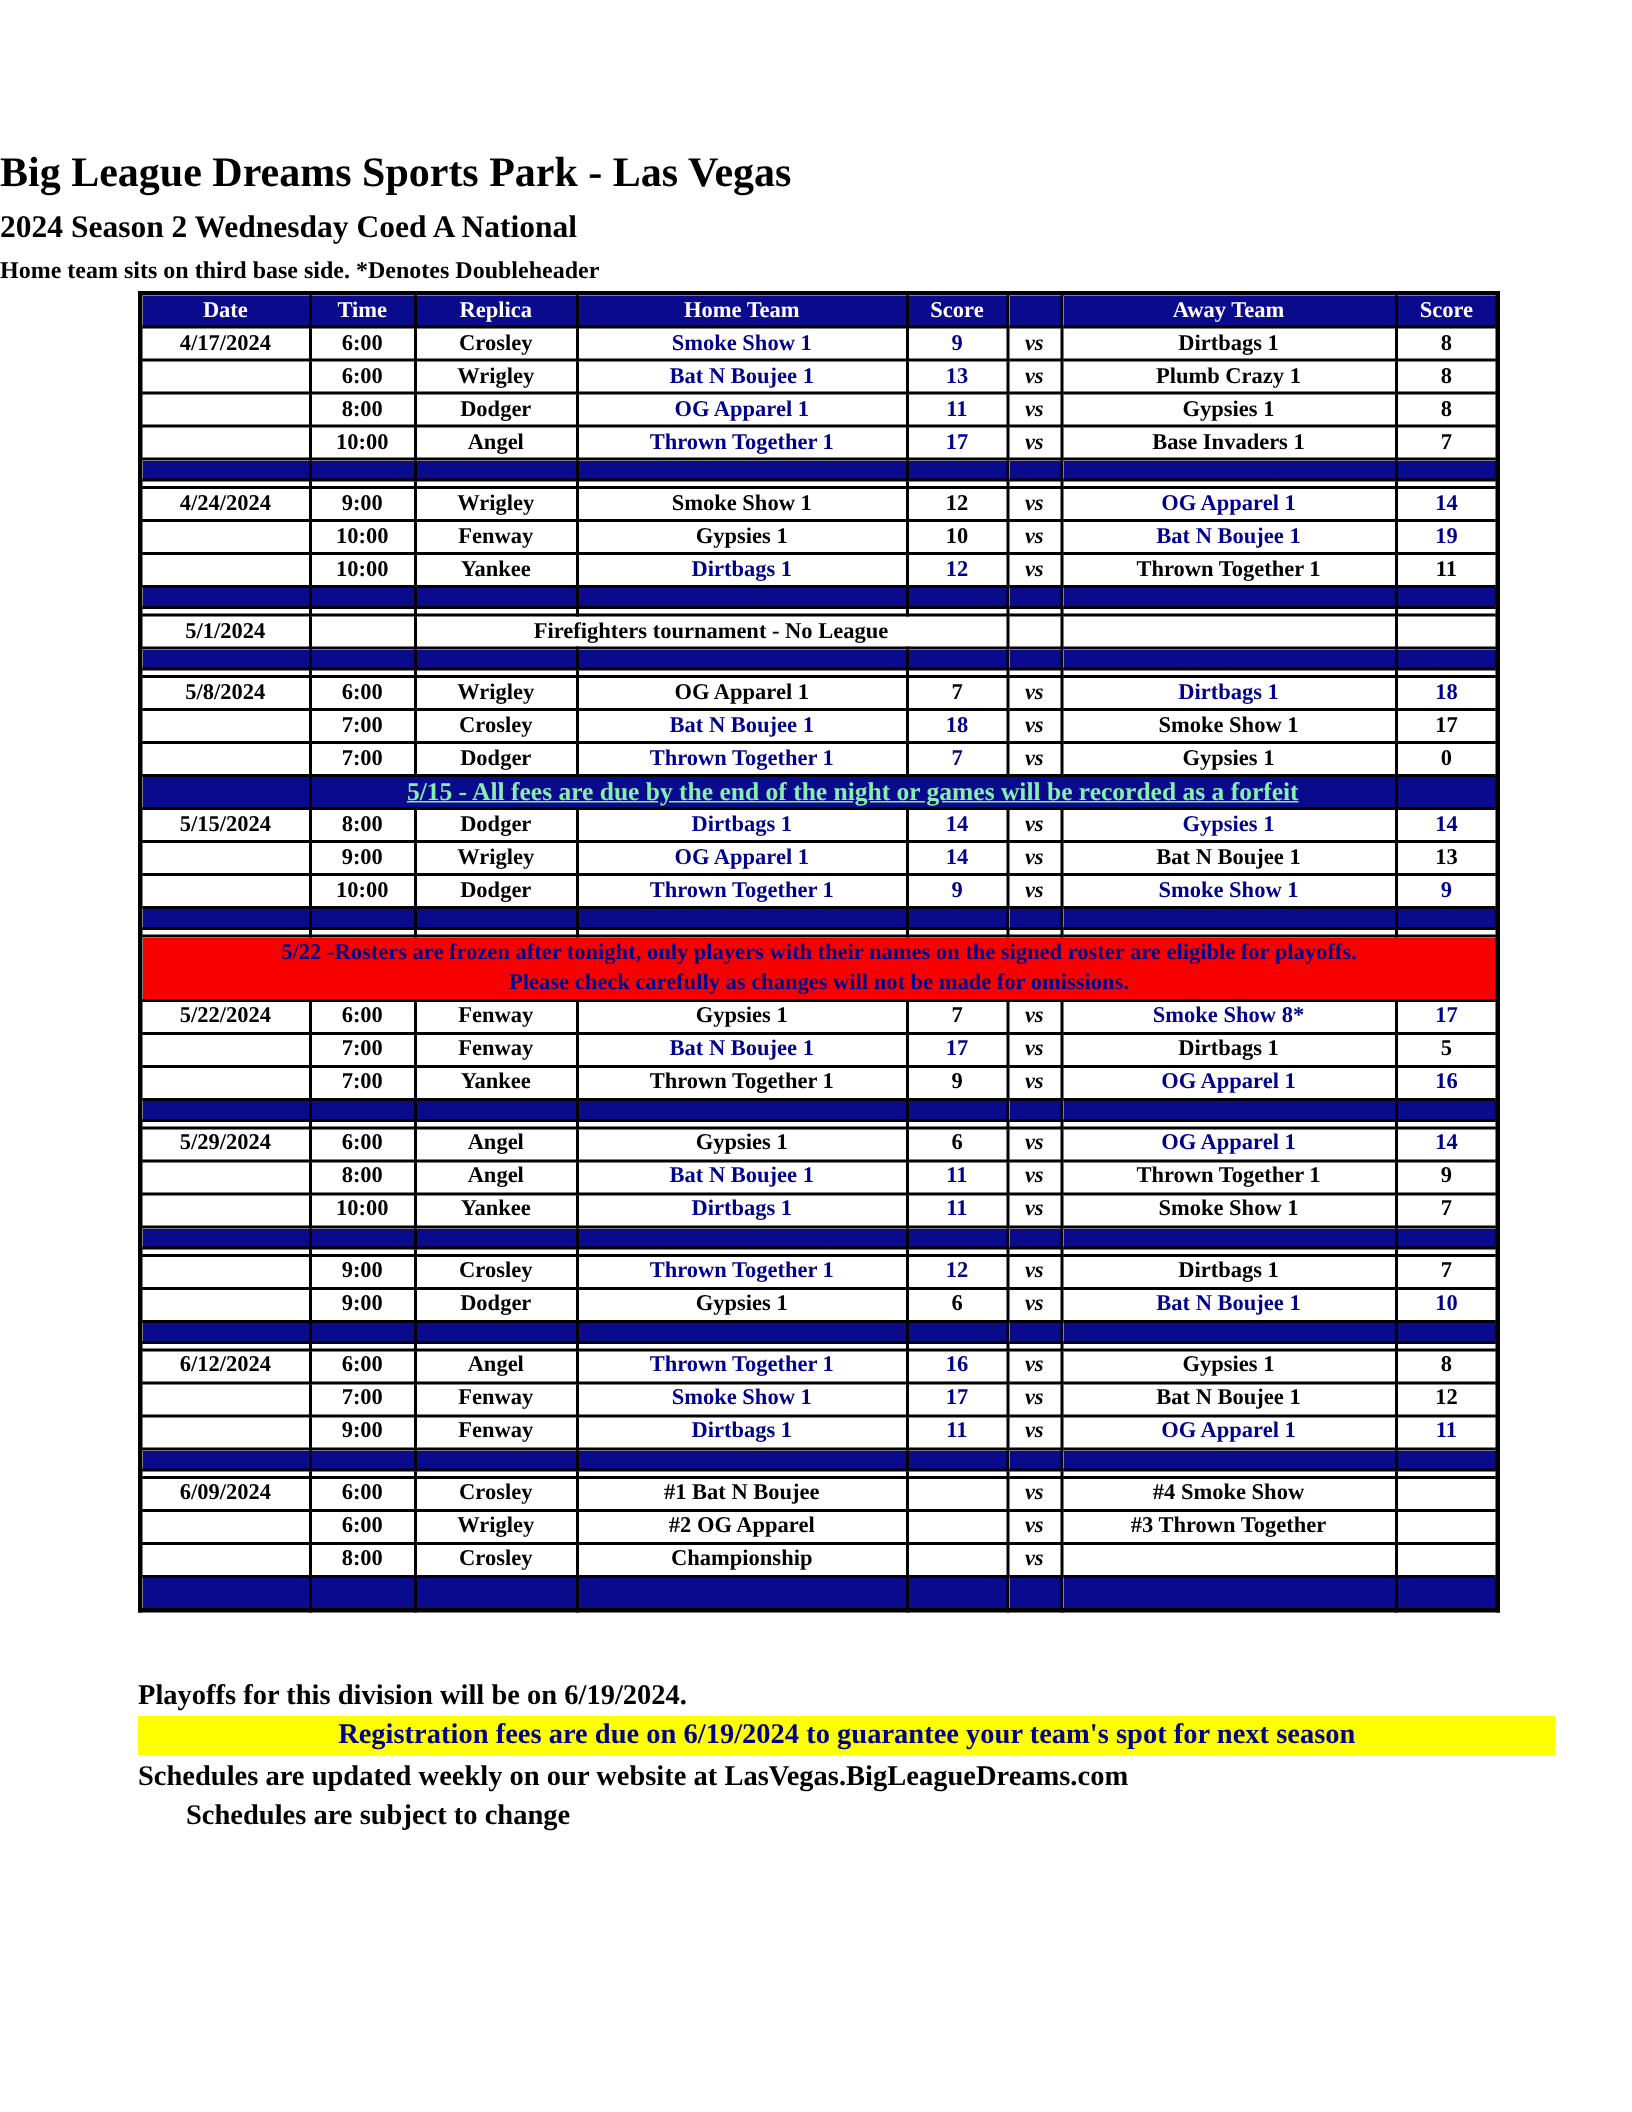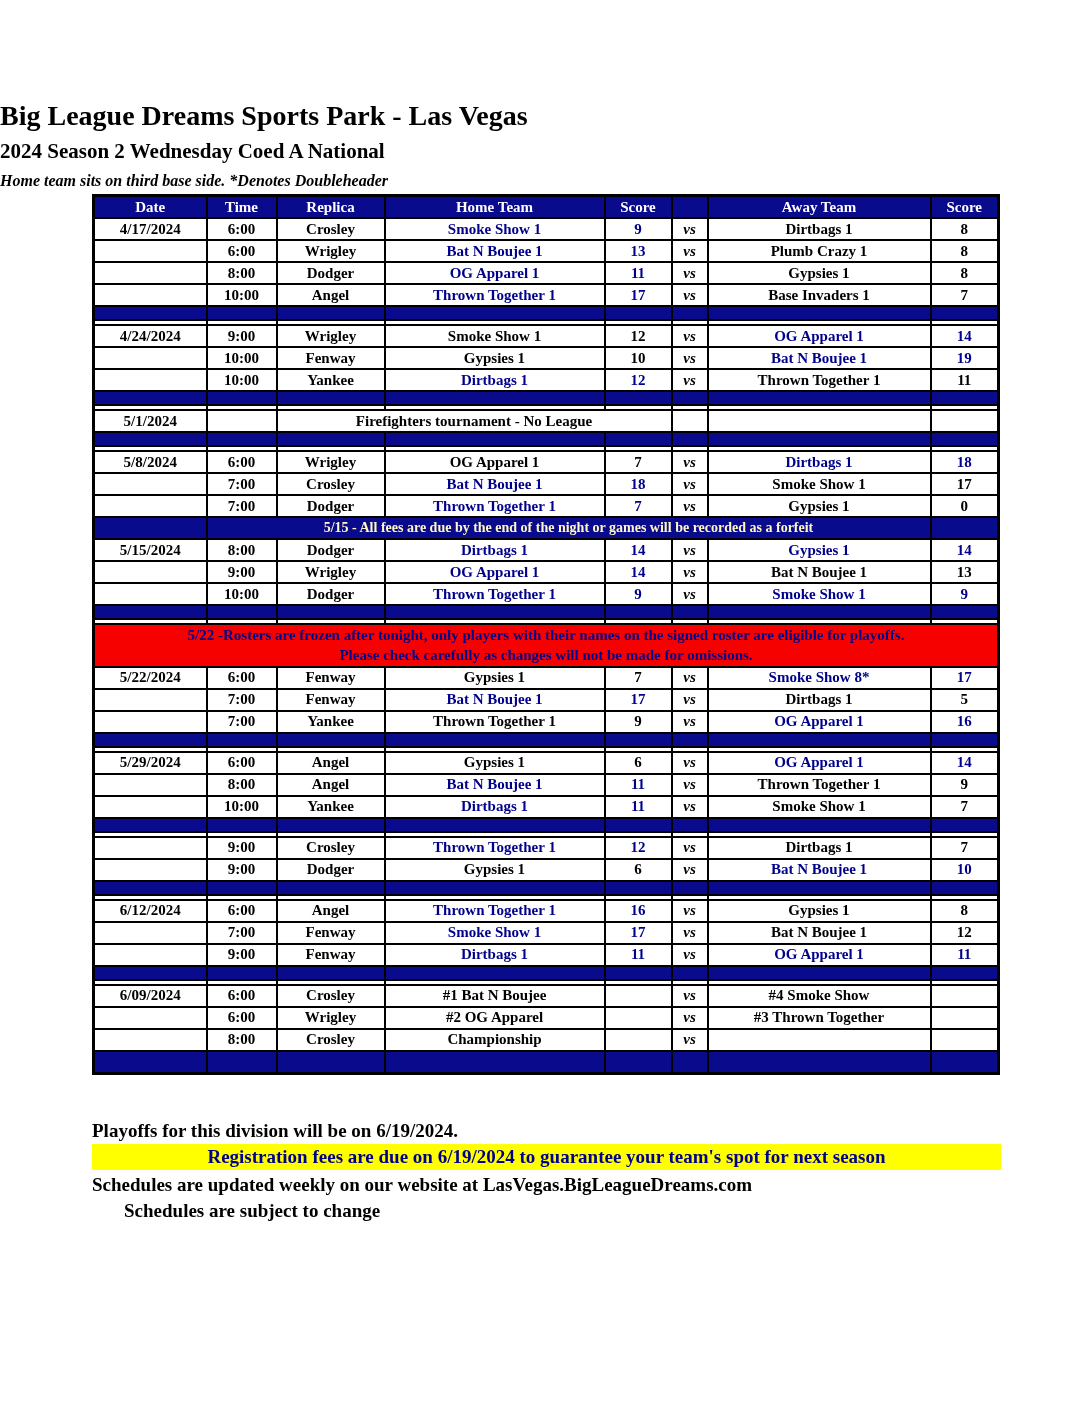--- a/index.html
+++ b/index.html
@@ -6,46 +6,46 @@
     --navy:#0a0a8c; --yellow:#ffff00; --red:#f70000; --hl-text:#00008b;
   }
   html,body{margin:0;padding:0;}
   body{
     width:1088px;height:1408px;background:#ffffff;position:relative;
     font-family:"Liberation Serif","DejaVu Serif",serif;font-weight:bold;color:#000;
   }
   .center-text{position:absolute;left:0;width:100%;text-align:left;}
   .page-title{top:100px;font-size:28px;letter-spacing:0px;}
   .page-subtitle{top:139px;font-size:21px;}
-  .page-note{top:172px;font-size:16px;font-style:italic;}
+  .page-note{top:172px;font-size:16px;}
 
   table.schedule{
     position:absolute;left:92px;top:194px;width:905px;
     border-collapse:collapse;table-layout:fixed;
     border:3px solid #000;
     padding-left:24px;
   }
   table.schedule td{
     border:2px solid #000;padding:0;text-align:center;vertical-align:middle;
     font-size:15px;line-height:1.1;overflow:hidden;white-space:nowrap;
   }
   tr.hdr td{background:var(--navy);color:#fff;height:20px;font-size:15px;}
   tr.game td{height:20px;background:#fff;}
   td.hl{background:var(--yellow);color:var(--hl-text);}
   td.vs{font-style:italic;font-size:13px;}
   tr.sep td{background:var(--navy);height:12px;}
   tr.spacer td{background:#fff;height:3px;}
   tr.bottom td{background:var(--navy);height:20px;}
-  tr.navy-note td{background:var(--navy);color:#fef9c3;height:20px;font-size:14px;}
+  tr.navy-note td{background:var(--navy);color:#86efac;height:20px;font-size:17px;text-decoration:underline;}
   tr.banner td{
     background:var(--red);color:var(--hl-text);height:40px;font-size:15px;line-height:1.35;
   }
   .footer-line{position:absolute;left:92px;font-size:19px;white-space:nowrap;text-align:center;}
   .f1{top:1120px;}
-  .f2{top:1144px;width:905px;background:var(--yellow);color:var(--hl-text);padding:2px 2px;}
+  .f2{top:1144px;width:905px;background:var(--yellow);color:var(--hl-text);padding:2px 20px;}
   .f3{top:1174px;}
   .f4{top:1200px;margin-left:32px;}
 </style>
 </head>
 <body>
 
 <div class="center-text page-title">Big League Dreams Sports Park - Las Vegas</div>
 <div class="center-text page-subtitle">2024 Season 2 Wednesday Coed A National</div>
 <div class="center-text page-note">Home team sits on third base side.  *Denotes Doubleheader</div>
 

